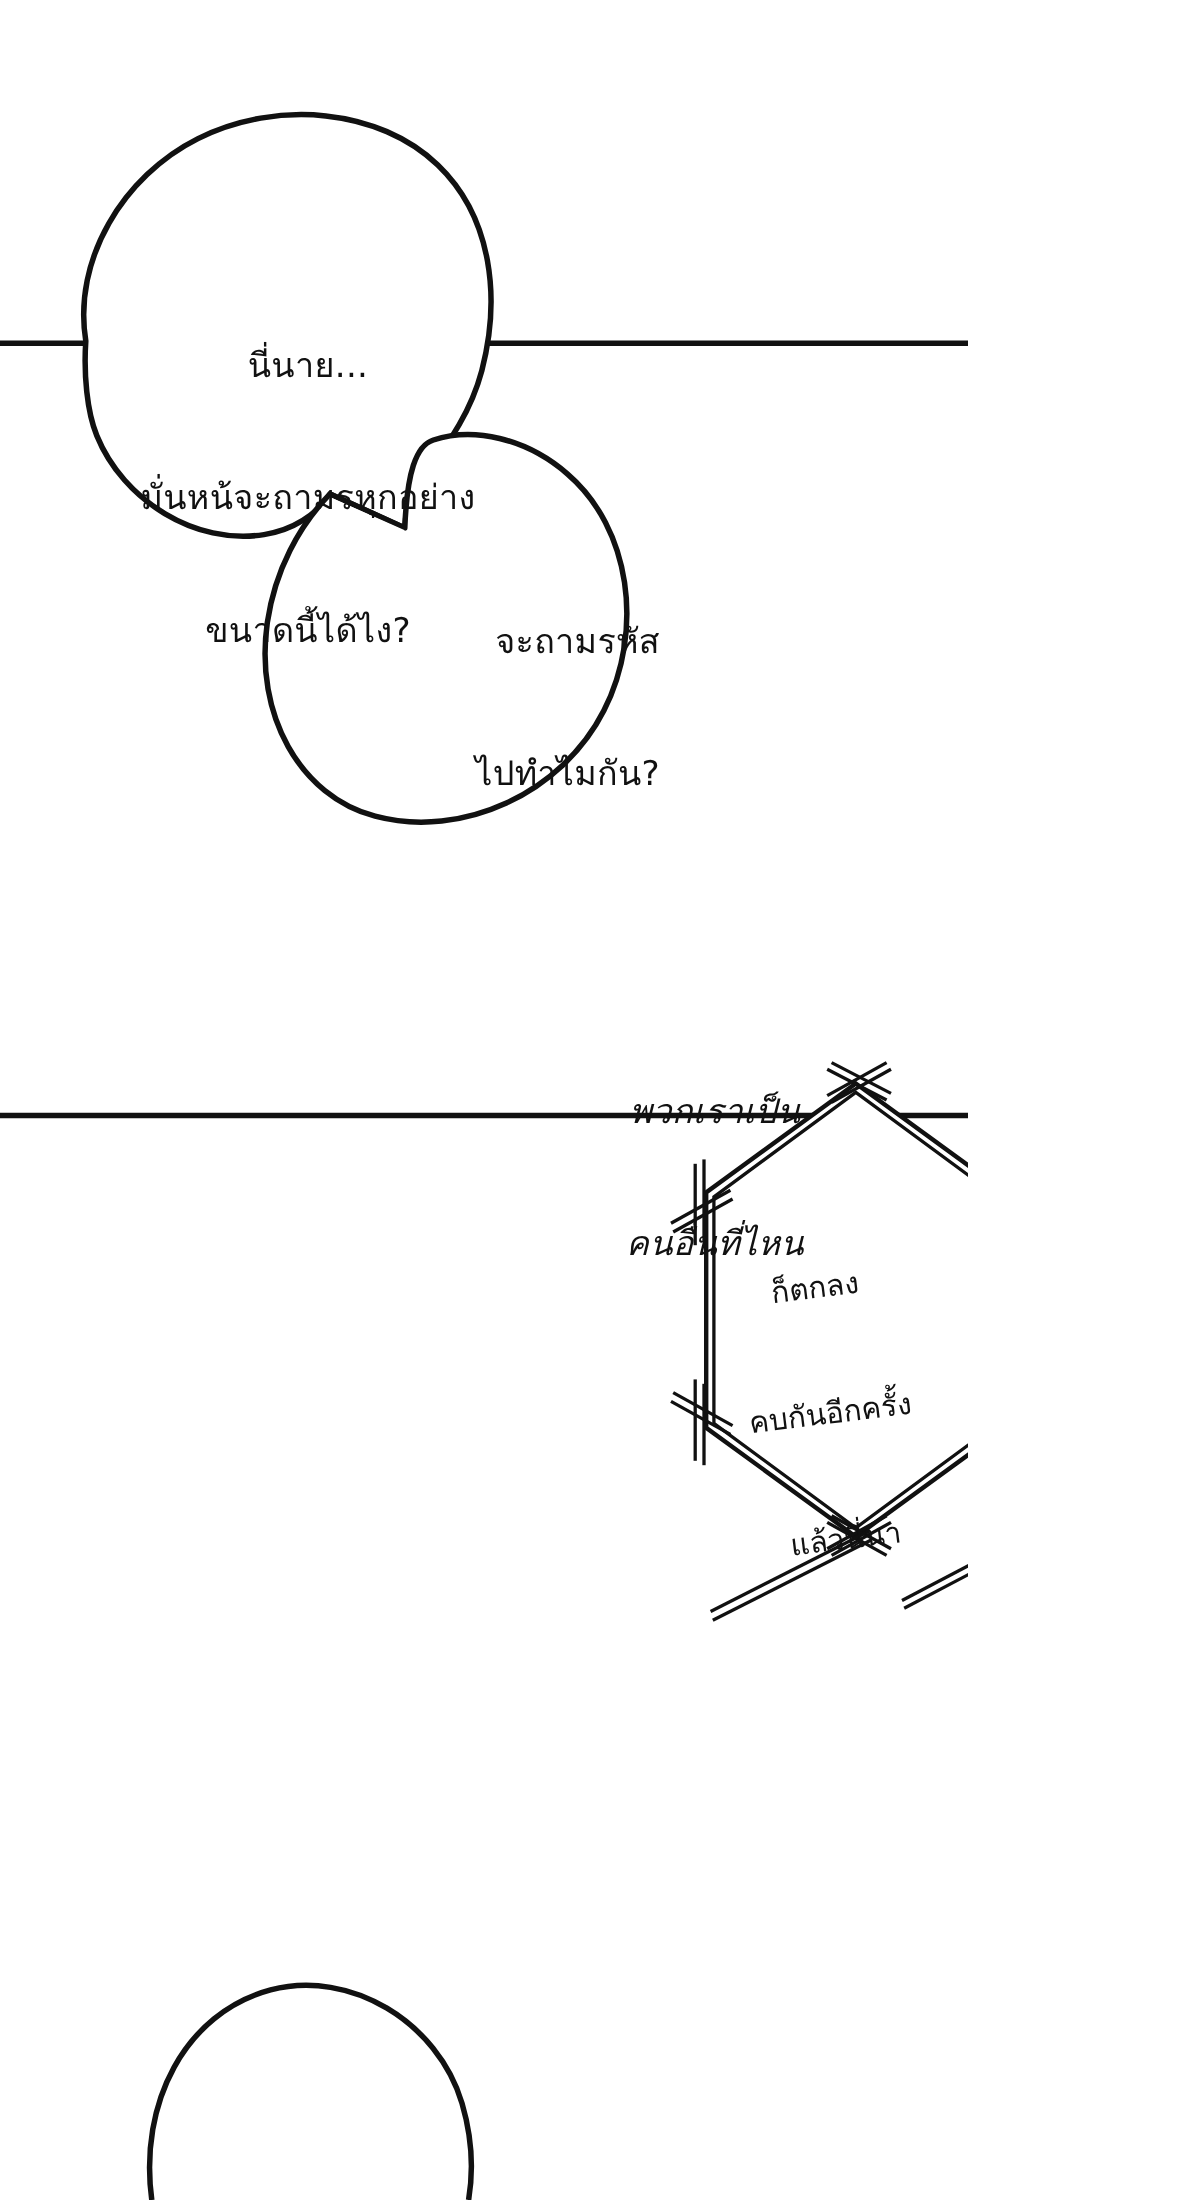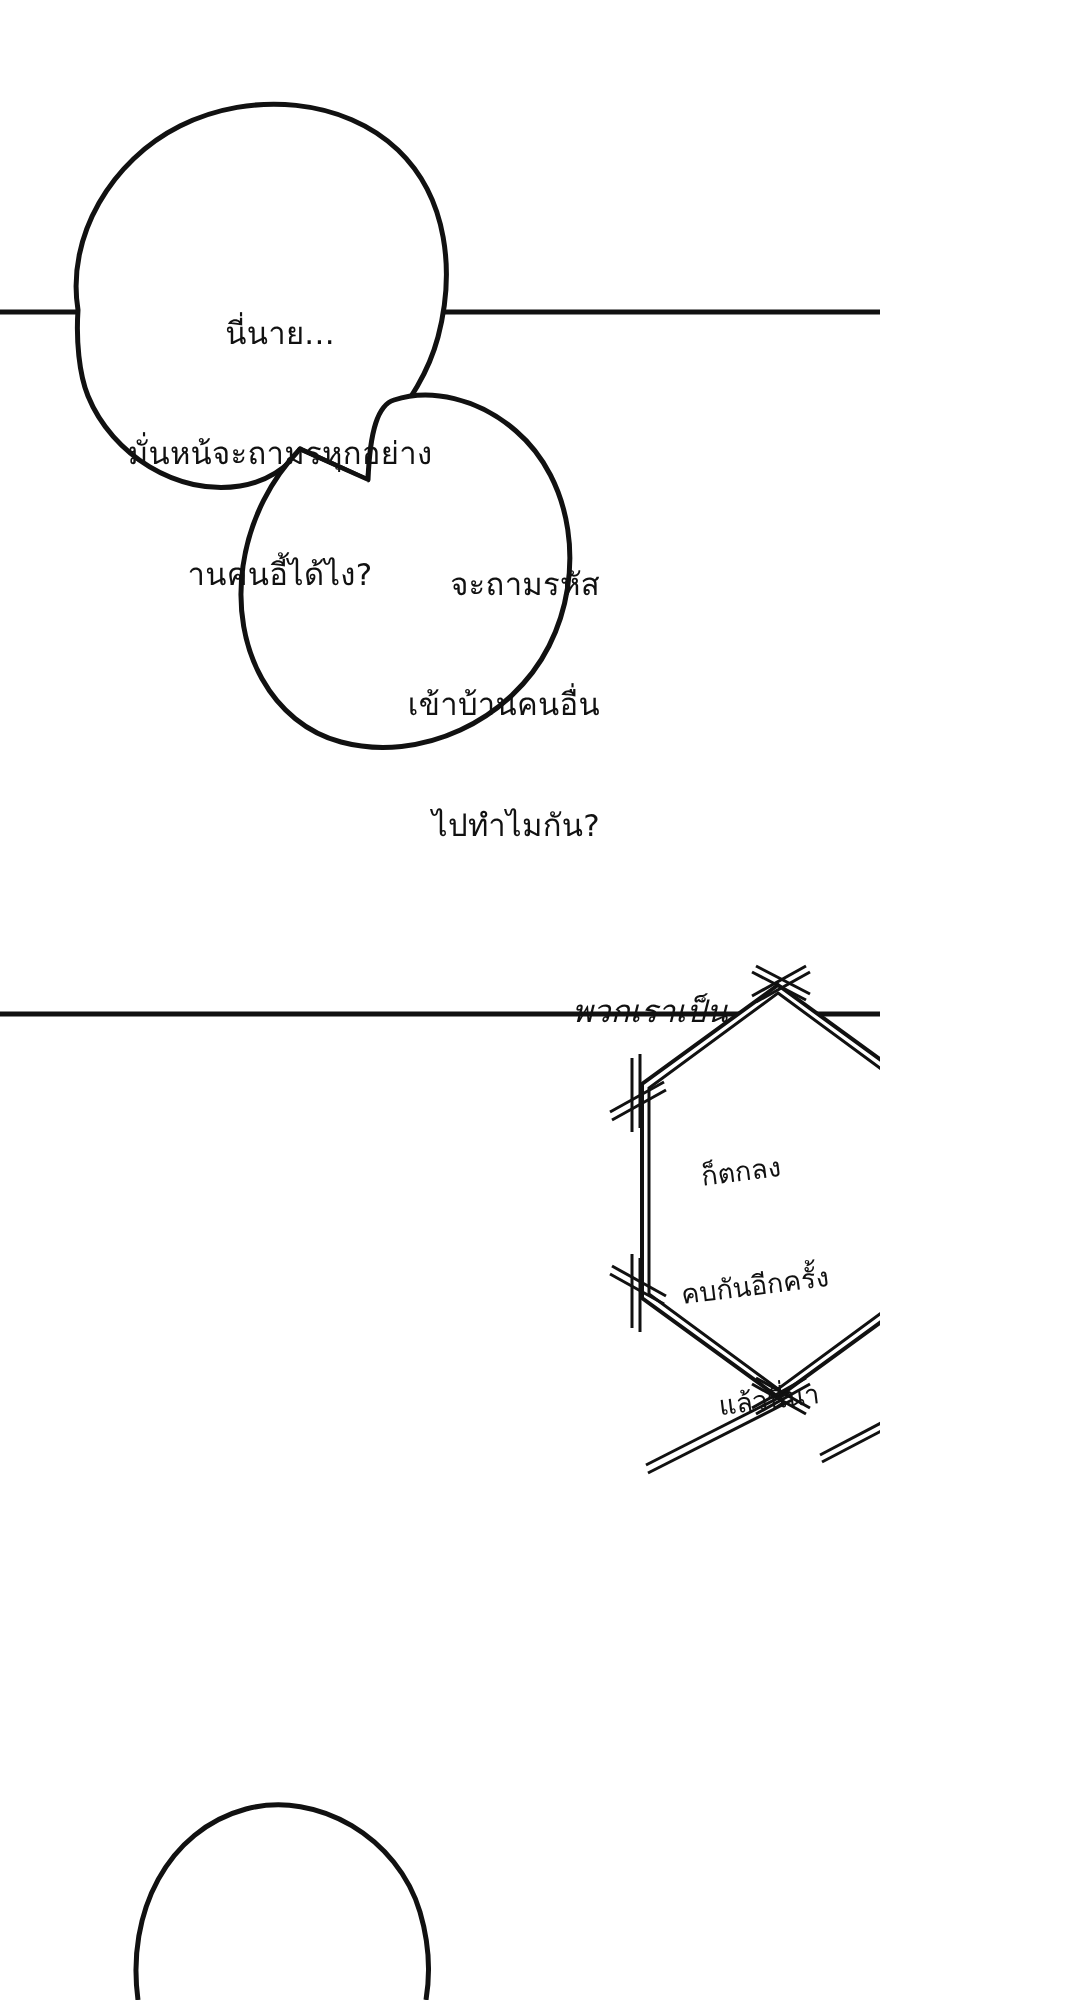--- a/index.html
+++ b/index.html
@@ -161,31 +161,31 @@
 
     <path d="M 138 2000
              C 126 1912 168 1830 246 1809
              C 318 1790 398 1838 420 1912
              C 430 1946 430 1976 426 2000" fill="#ffffff" stroke="#111111" stroke-width="5"></path>
   </svg>
 
   <div class="bubble-text" id="text-bubble-1">
     <span class="line">นี่นาย...</span>
     <span class="line">มั่นหน้จะถามรหุกอย่าง</span>
-    <span class="line">านคนอี้ได้ไง?</span>
+    <span class="line">ขนาดนี้ได้ไง?</span>
   </div>
 
   <div class="bubble-text" id="text-bubble-2">
     <span class="line">จะถามรหัส</span>
-    <span class="line">เข้าบ้านคนอื่น</span>
     <span class="line">ไปทำไมกัน?</span>
   </div>
 
   <div class="bubble-text" id="text-bubble-3">
     <span class="line">พวกเราเป็น</span>
+    <span class="line">คนอื่นที่ไหน</span>
   </div>
 
   <div class="bubble-text" id="text-caption-1">
     <span class="line">ก็ตกลง</span>
     <span class="line">คบกันอีกครั้ง</span>
     <span class="line">แล้วนี่นา</span>
   </div>
 
 </div>
 

